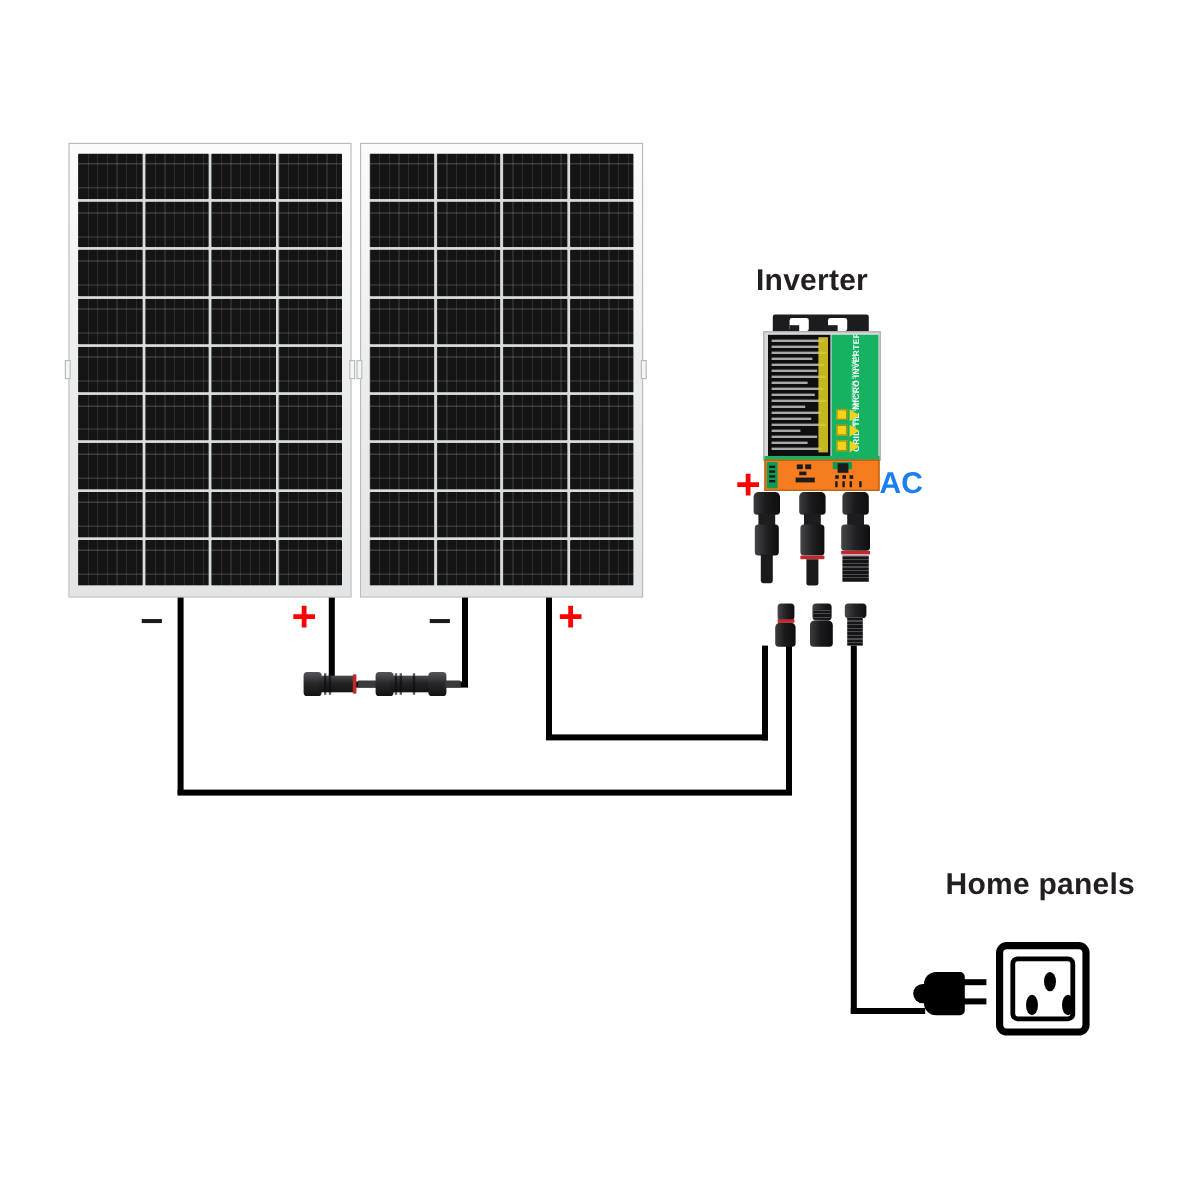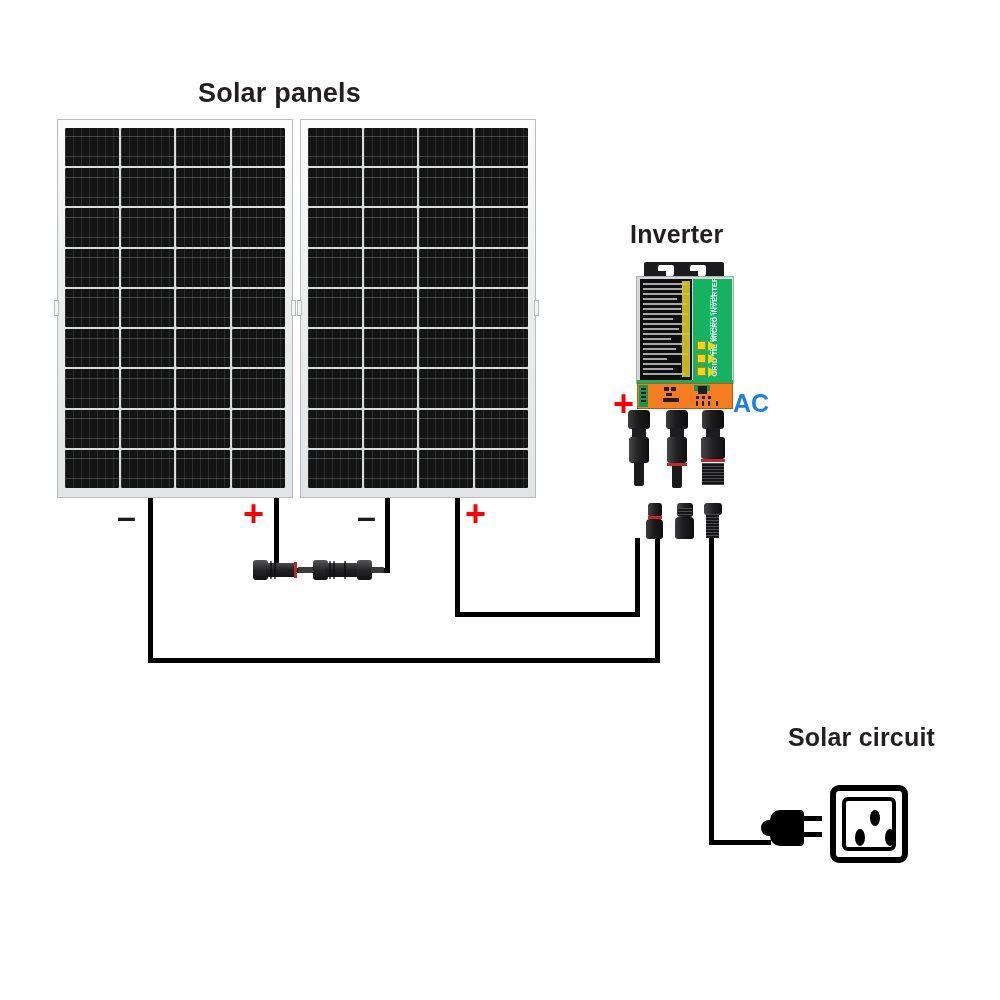--- a/index.html
+++ b/index.html
@@ -130,23 +130,22 @@
   #plug-body{position:absolute;left:8px;top:4px;width:34px;height:36px;background:#000;
      border-radius:10px 4px 4px 10px;}
   #plug-body::before{content:"";position:absolute;left:-9px;top:10px;width:12px;height:16px;background:#000;border-radius:8px 0 0 8px;}
   .prong{position:absolute;height:5px;background:#000;left:40px;width:20px;}
 </style>
 </head>
 <body>
 
 <div id="stage">
 
-  <div class="lbl" id="lbl-solar">Solar panels</div>
   <div class="lbl" id="lbl-inverter">Inverter</div>
-  <div class="lbl" id="lbl-home">Solar circuit</div>
+  <div class="lbl" id="lbl-home">Home panels</div>
 
   <div class="panel" id="panel1">
     <div class="inner" id="p1-inner">
         <div class="cell"></div>
         <div class="cell"></div>
         <div class="cell"></div>
         <div class="cell"></div>
         <div class="cell"></div>
         <div class="cell"></div>
         <div class="cell"></div>

